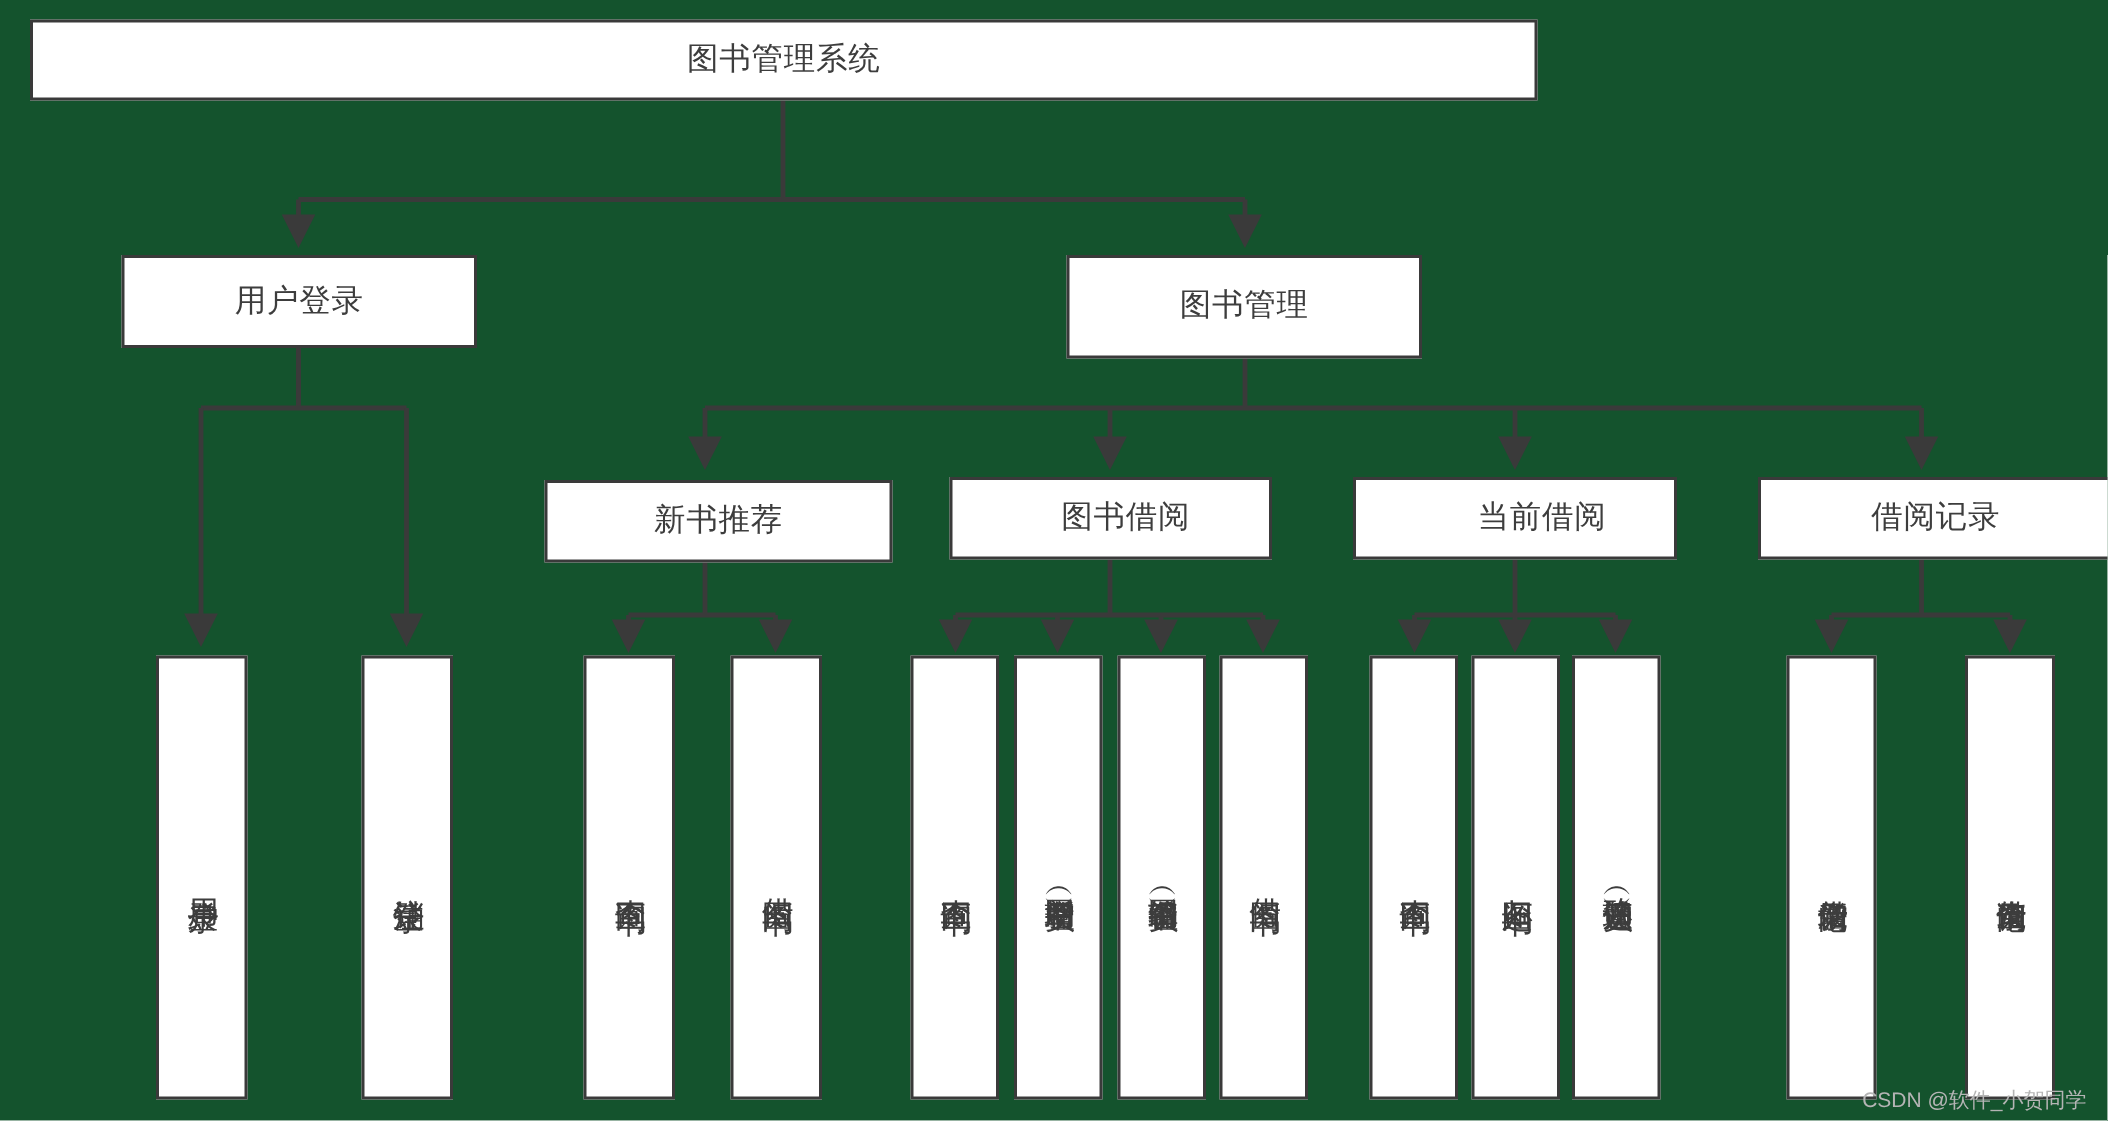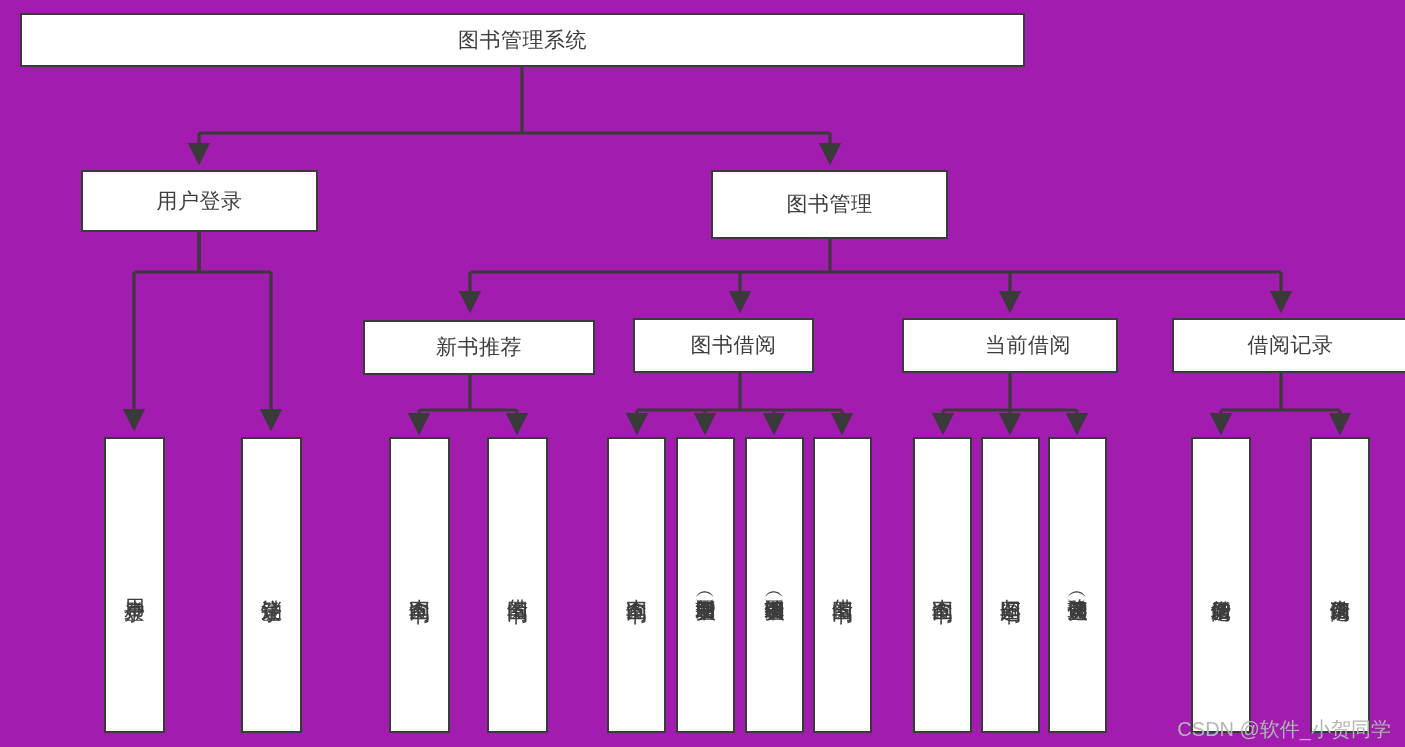--- a/index.html
+++ b/index.html
@@ -10,21 +10,21 @@
   body {
     width: 1405px;
     height: 747px;
     font-family: "Liberation Sans", "DejaVu Sans", sans-serif;
     overflow: hidden;
   }
   #diagram-root {
     position: relative;
     width: 1405px;
     height: 747px;
-    background: #a21caf;
+    background: #14532d;
   }
   #edge-layer {
     position: absolute;
     left: 0;
     top: 0;
     width: 1405px;
     height: 747px;
     pointer-events: none;
   }
   .node {
@@ -65,21 +65,21 @@
     max-height: 100%;
   }
   .node.vert.narrow .node-label {
     font-size: 20px;
     letter-spacing: 0.5px;
   }
   #watermark {
     position: absolute;
     right: 14px;
     bottom: 4px;
-    font-size: 20px;
+    font-size: 14px;
     color: #b4b4b4;
     white-space: nowrap;
     z-index: 5;
     font-family: "Liberation Sans", "DejaVu Sans", sans-serif;
     margin-top: 20px;
   }
 </style>
 </head>
 <body>
 
@@ -144,21 +144,21 @@
   <div class="node horiz" style="left:81px; top:170px; width:237px; height:62px;">
     <span class="node-label">用户登录</span>
   </div>
   <div class="node horiz" style="left:711px; top:170px; width:237px; height:69px;">
     <span class="node-label">图书管理</span>
   </div>
 
   <div class="node horiz" style="left:363px; top:320px; width:232px; height:55px;">
     <span class="node-label">新书推荐</span>
   </div>
-  <div class="node horiz" style="left:633px; top:318px; width:181px; height:55px;padding-left:20px;">
+  <div class="node horiz" style="left:633px; top:318px; width:215px; height:55px;padding-left:20px;">
     <span class="node-label">图书借阅</span>
   </div>
   <div class="node horiz" style="left:902px; top:318px; width:216px; height:55px;padding-left:36px;">
     <span class="node-label">当前借阅</span>
   </div>
   <div class="node horiz" style="left:1172px; top:318px; width:237px; height:55px;">
     <span class="node-label">借阅记录</span>
   </div>
 
   <div class="node vert" style="left:104px; top:437px; width:61px; height:296px;">

